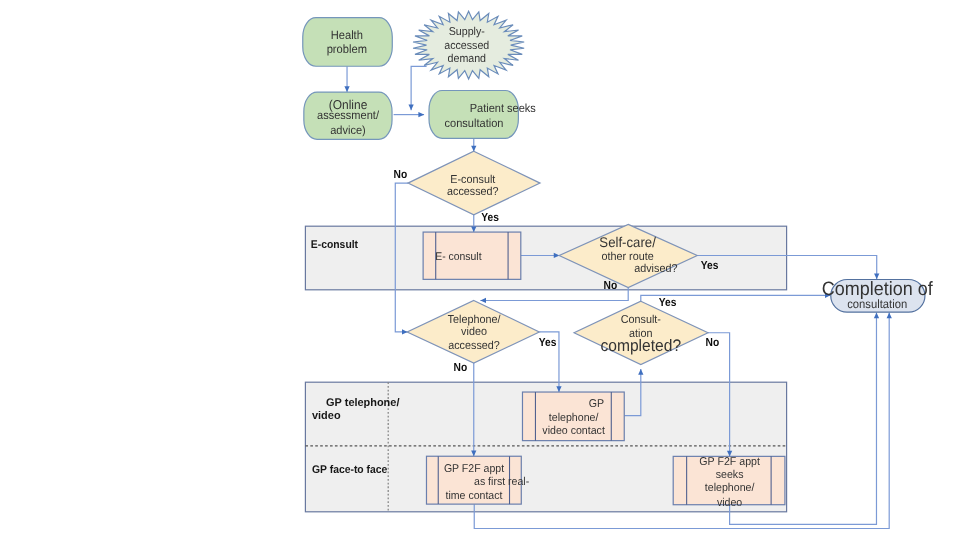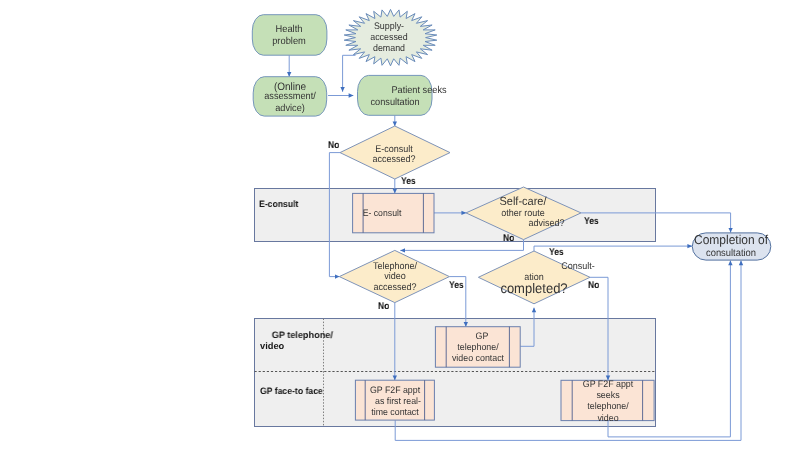--- a/index.html
+++ b/index.html
@@ -104,34 +104,34 @@
   <div class="tl" style="left:394.60px;top:98.50px;font-size:9.2px;line-height:7.334px;transform:translateX(-50%) scale(1,1.07);">consultation</div>
   <div class="tl" style="left:394.40px;top:145.70px;font-size:9.0px;line-height:7.175px;transform:translateX(-50%) scale(1,1.07);">E-consult</div>
   <div class="tl" style="left:394.40px;top:156.30px;font-size:9.0px;line-height:7.175px;transform:translateX(-50%) scale(1,1.07);">accessed?</div>
   <div class="tl" style="left:382px;top:209.90px;font-size:8.7px;line-height:6.936px;transform:translateX(-50%) scale(1,1.07);">E- consult</div>
   <div class="tl" style="left:523.00px;top:199.00px;font-size:11px;line-height:7.175px;transform:translateX(-50%) scale(1,1.07);">Self-care/</div>
   <div class="tl" style="left:523.00px;top:209.50px;font-size:9.0px;line-height:7.175px;transform:translateX(-50%) scale(1,1.07);">other route</div>
   <div class="tl" style="left:523.00px;top:220.00px;font-size:9.0px;line-height:7.175px;transform:translateX(-50%) scale(1,1.07);padding-left:47px;">advised?</div>
   <div class="tl" style="left:395.00px;top:262.70px;font-size:9.0px;line-height:7.175px;transform:translateX(-50%) scale(1,1.07);">Telephone/</div>
   <div class="tl" style="left:395.00px;top:273.15px;font-size:9.0px;line-height:7.175px;transform:translateX(-50%) scale(1,1.07);">video</div>
   <div class="tl" style="left:395.00px;top:283.60px;font-size:9.0px;line-height:7.175px;transform:translateX(-50%) scale(1,1.07);">accessed?</div>
-  <div class="tl" style="left:533.90px;top:263.20px;font-size:9.0px;line-height:7.175px;transform:translateX(-50%) scale(1,1.07);margin-left:44px;">Consult-</div>
+  <div class="tl" style="left:533.90px;top:263.20px;font-size:9.0px;line-height:7.175px;transform:translateX(-50%) scale(1,1.07);">Consult-</div>
   <div class="tl" style="left:533.90px;top:273.70px;font-size:9.0px;line-height:7.175px;transform:translateX(-50%) scale(1,1.07);">ation</div>
   <div class="tl" style="left:533.90px;top:284.20px;font-size:13px;line-height:7.175px;transform:translateX(-50%) scale(1,1.07);">completed?</div>
-  <div class="tl" style="left:482px;top:333.30px;font-size:8.85px;line-height:7.055px;transform:translateX(-50%) scale(1,1.07);">GP</div>
+  <div class="tl" style="left:497px;top:333.30px;font-size:8.85px;line-height:7.055px;transform:translateX(-50%) scale(1,1.07);">GP</div>
   <div class="tl" style="left:478.00px;top:343.90px;font-size:8.85px;line-height:7.055px;transform:translateX(-50%) scale(1,1.07);">telephone/</div>
   <div class="tl" style="left:478.00px;top:354.50px;font-size:8.85px;line-height:7.055px;transform:translateX(-50%) scale(1,1.07);">video contact</div>
   <div class="tl" style="left:395.20px;top:387.40px;font-size:8.8px;line-height:7.015px;transform:translateX(-50%) scale(1,1.07);">GP F2F appt</div>
-  <div class="tl" style="left:398px;top:398.40px;font-size:8.8px;line-height:7.015px;transform:translateX(-50%) scale(1,1.07);">as first real-</div>
+  <div class="tl" style="left:418px;top:398.40px;font-size:8.8px;line-height:7.015px;transform:translateX(-50%) scale(1,1.07);">as first real-</div>
   <div class="tl" style="left:395.20px;top:409.40px;font-size:8.8px;line-height:7.015px;transform:translateX(-50%) scale(1,1.07);">time contact</div>
   <div class="tl" style="left:607.80px;top:380.90px;font-size:8.85px;line-height:7.055px;transform:translateX(-50%) scale(1,1.07);">GP F2F appt</div>
   <div class="tl" style="left:607.80px;top:392.10px;font-size:8.85px;line-height:7.055px;transform:translateX(-50%) scale(1,1.07);">seeks</div>
   <div class="tl" style="left:607.80px;top:403.30px;font-size:8.85px;line-height:7.055px;transform:translateX(-50%) scale(1,1.07);">telephone/</div>
   <div class="tl" style="left:607.80px;top:414.50px;font-size:8.85px;line-height:7.055px;transform:translateX(-50%) scale(1,1.07);">video</div>
-  <div class="tl" style="left:731.00px;top:237.00px;font-size:12px;line-height:7.494px;transform:translateX(-50%) scale(1,1.07);">Completion of</div>
+  <div class="tl" style="left:731.00px;top:237.00px;font-size:15px;line-height:7.494px;transform:translateX(-50%) scale(1,1.07);">Completion of</div>
   <div class="tl" style="left:731.00px;top:248.60px;font-size:9.4px;line-height:7.494px;transform:translateX(-50%) scale(1,1.07);">consultation</div>
   <div class="bl" style="left:259.40px;top:200.70px;font-size:9.3px;line-height:7.414px;transform:scaleX(0.93);">E-consult</div>
   <div class="bl" style="left:260.20px;top:331.70px;font-size:9.3px;line-height:7.414px;transform:scaleX(0.98);padding-left:12px;">GP telephone/</div>
   <div class="bl" style="left:260.20px;top:343.30px;font-size:9.3px;line-height:7.414px;transform:scaleX(0.98);">video</div>
   <div class="bl" style="left:259.50px;top:387.80px;font-size:9.3px;line-height:7.414px;transform:scaleX(0.93);">GP face-to face</div>
   <div class="yn" style="left:327.50px;top:141.70px;font-size:9.7px;line-height:7.733px;transform:scaleX(0.88);">No</div>
   <div class="yn" style="left:401.10px;top:177.80px;font-size:9.7px;line-height:7.733px;transform:scaleX(0.88);">Yes</div>
   <div class="yn" style="left:583.60px;top:218.30px;font-size:9.7px;line-height:7.733px;transform:scaleX(0.88);">Yes</div>
   <div class="yn" style="left:503.30px;top:234.70px;font-size:9.7px;line-height:7.733px;transform:scaleX(0.88);">No</div>
   <div class="yn" style="left:378.00px;top:302.80px;font-size:9.7px;line-height:7.733px;transform:scaleX(0.88);">No</div>

